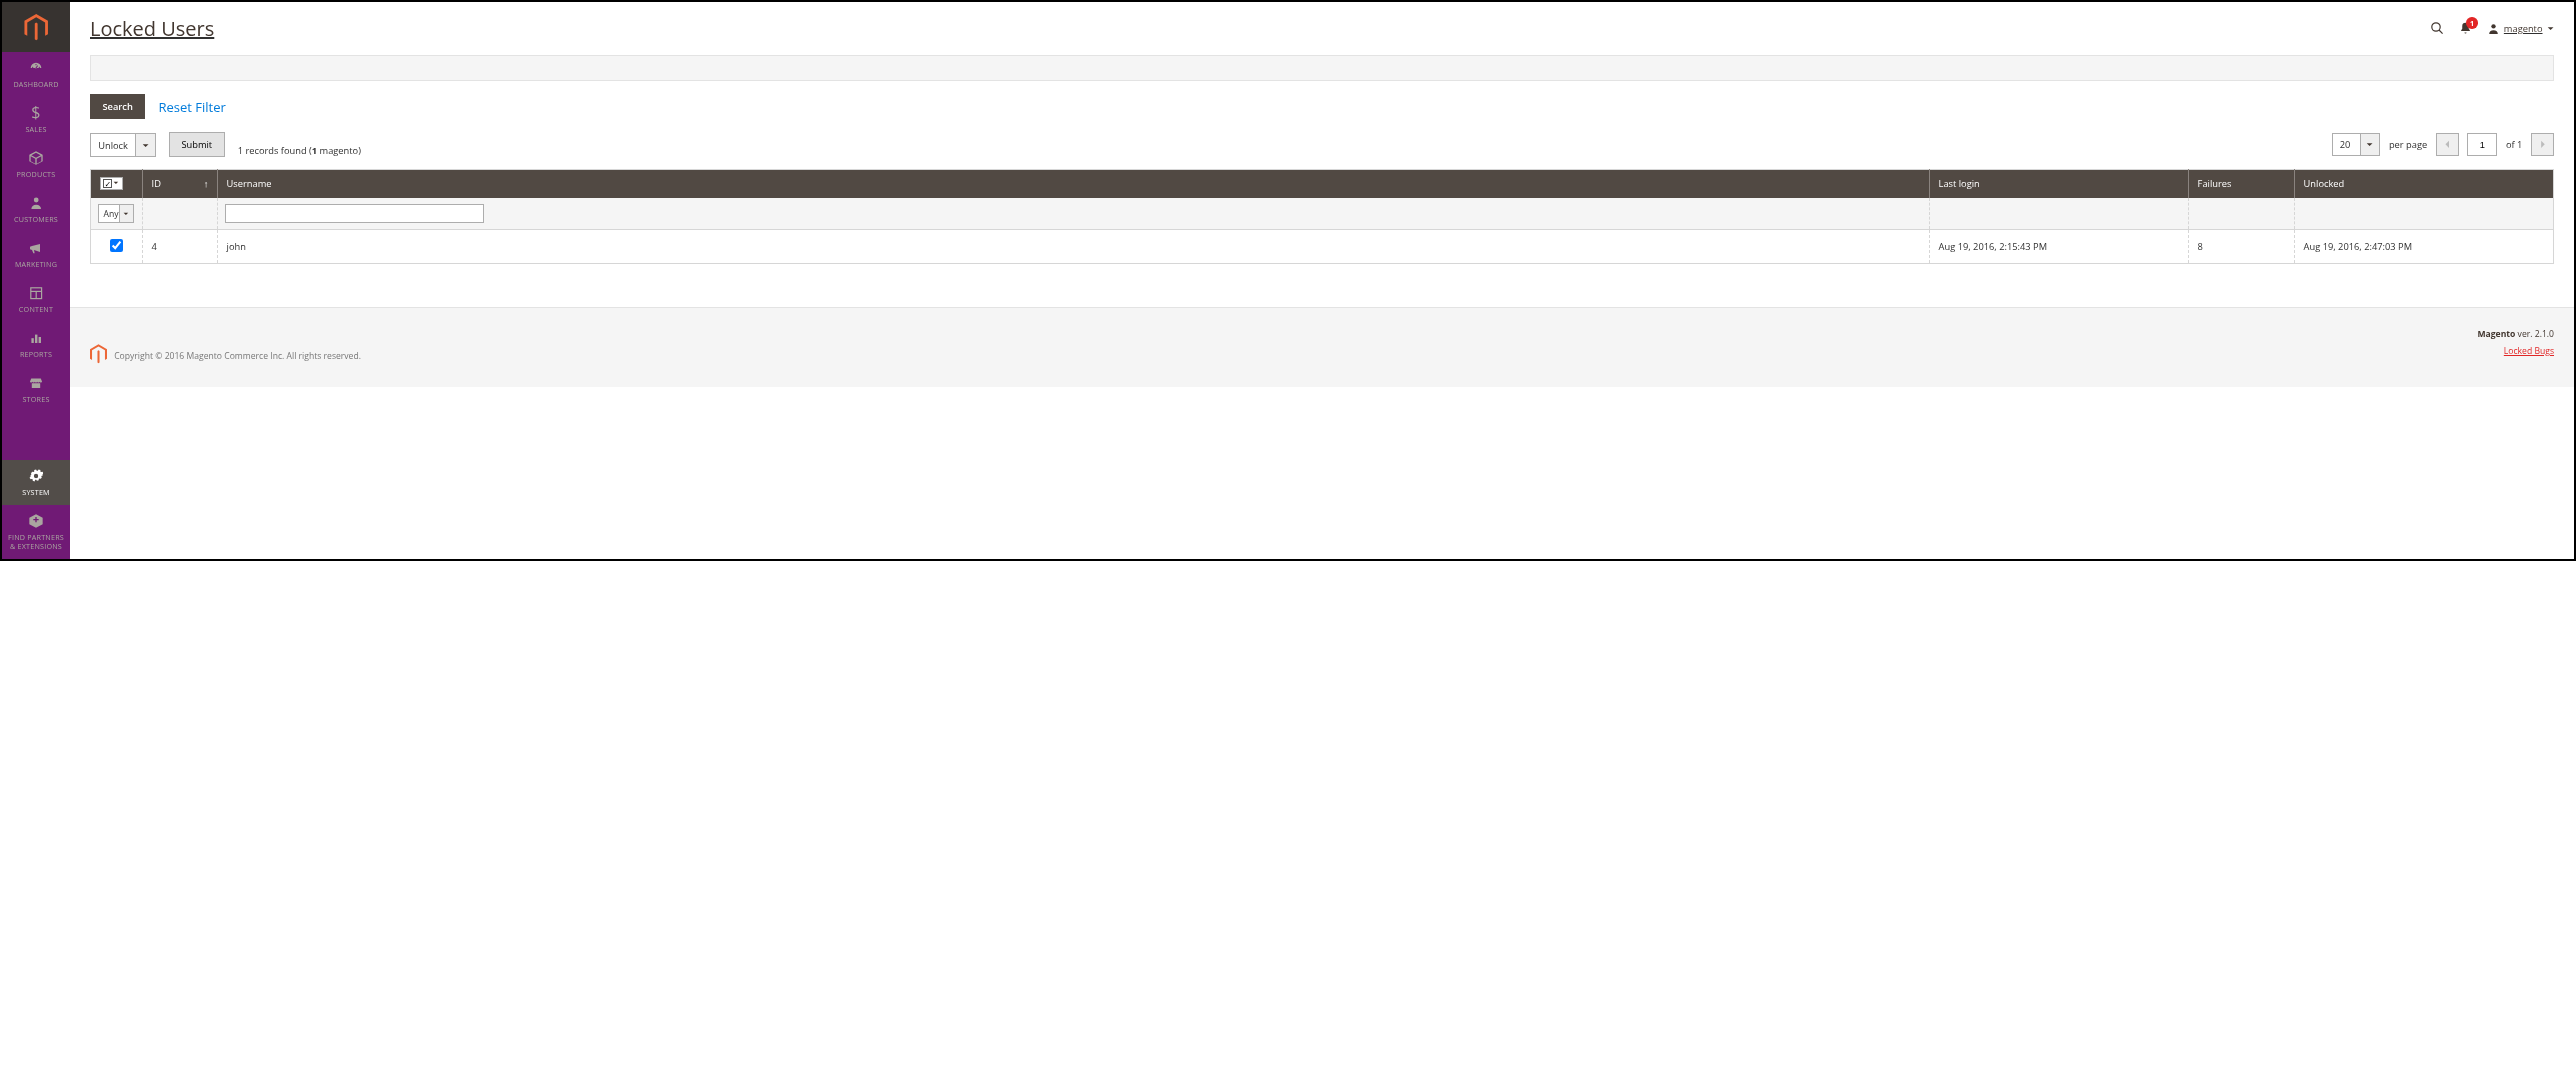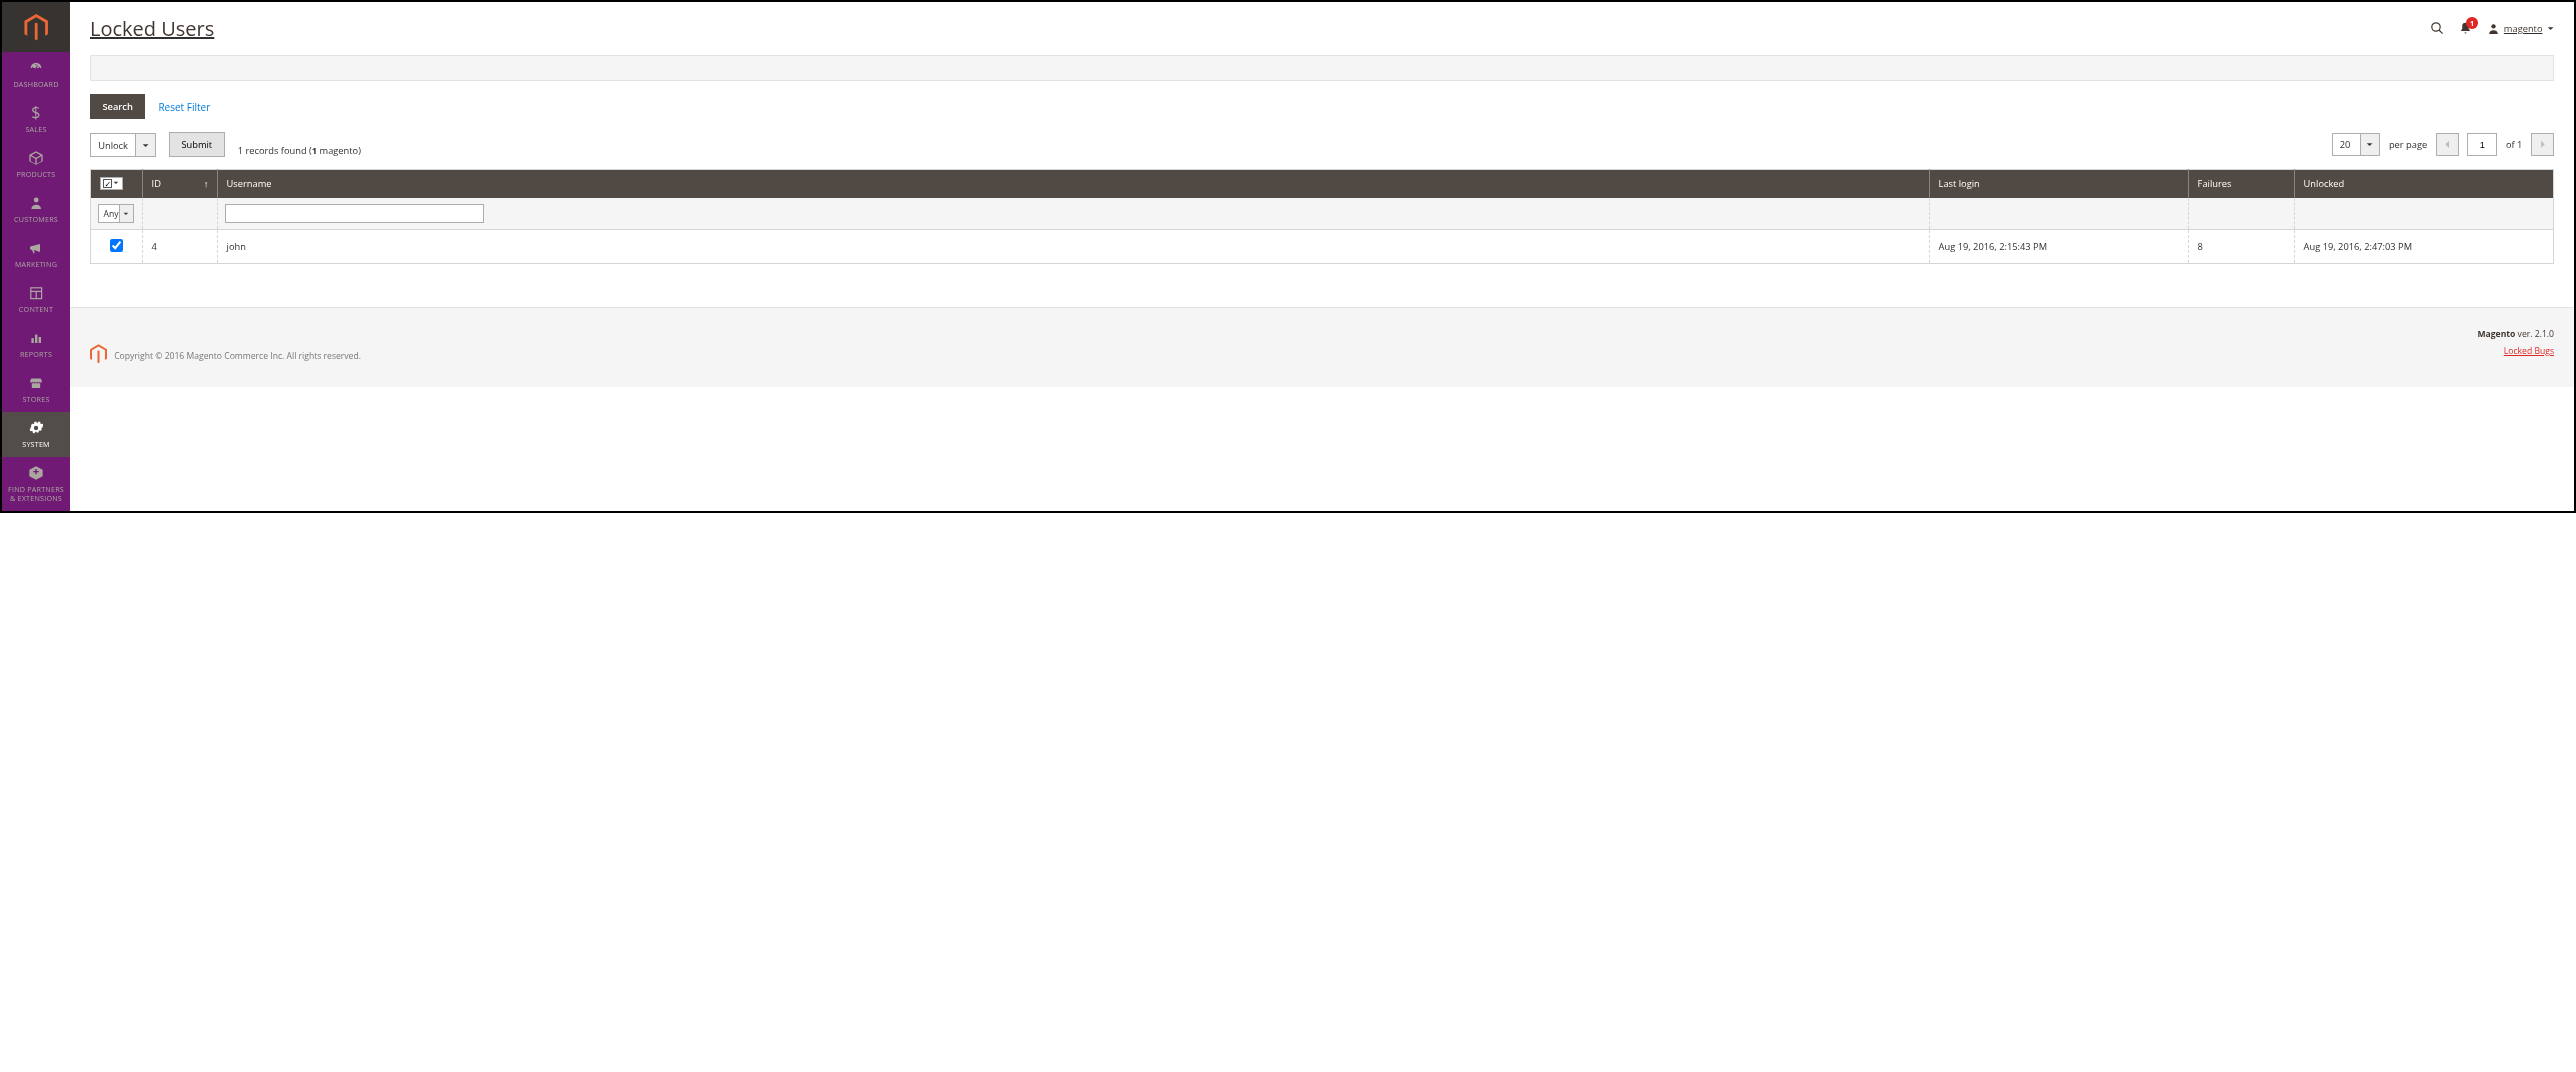--- a/index.html
+++ b/index.html
@@ -5,41 +5,41 @@
     * { box-sizing: border-box; margin: 0; padding: 0; }
     body { font-family: 'Open Sans', Helvetica, Arial, sans-serif; font-size: 9.3px; color: #303030; background: #fff; border: 2.2px solid #000; }
     
     .app { display: flex; min-height: 482px; }
     
     
     .sidebar { width: 68px; background: #701a75; display: flex; flex-direction: column; flex-shrink: 0; }
     .sidebar-logo { height: 50px; display: flex; align-items: center; justify-content: center; background: #373330; }
     .sidebar-logo svg { width: 24.4px; height: 27px; }
     .sidebar-item { display: flex; flex-direction: column; align-items: center; justify-content: center; padding: 7.2px 2.9px 8.6px; color: #aaa6a0; text-decoration: none; font-size: 7.2px; text-align: center; cursor: pointer; line-height: 1.2; letter-spacing: 0.2px; }
-    .sidebar-item.active { background: #524d49; color: #fff; }
+    .sidebar-item.active { background: #524d49; color: #fff; margin-top: 48px; }
     .sidebar-item .icon { font-size: 16px; margin-bottom: 3.6px; height: 17px; display: flex; align-items: center; justify-content: center; }
     .sidebar-item-label { font-size: 7.2px; }
     
     
     .main { flex: 1; display: flex; flex-direction: column; background: #fff; }
     
     .page-header { display: flex; align-items: center; justify-content: space-between; padding: 13px 20px; text-decoration: underline; }
     .page-title { font-size: 20px; font-weight: 400; color: #41362f; }
     .header-actions { display: flex; align-items: center; gap: 14.4px; }
     .search-icon, .notif-wrap, .user-menu { cursor: pointer; display: flex; align-items: center; }
     .notif-wrap { position: relative; }
     .notif-badge { position: absolute; top: -4.3px; right: -5.7px; background: #e22626; color: #fff; border-radius: 50%; width: 11.5px; height: 11.5px; font-size: 7.2px; display: flex; align-items: center; justify-content: center; font-weight: bold; }
     .user-menu { gap: 4.3px; color: #41362f; }
     
     .message-bar { margin: 0 20px 13px; background: #f5f5f5; border: 0.7px solid #e3e3e3; height: 26px; }
     
     .grid-controls-top { display: flex; align-items: center; padding: 0 20px 13px; gap: 13px; }
     .btn { padding: 5px 11.5px; border: 0.7px solid #adadad; background: #e3e3e3; cursor: pointer; font-size: 9.3px; font-family: inherit; }
     .btn-primary { background: #514943; color: #fff; border-color: #514943; font-weight: 600; }
-    .link { color: #007bdb; text-decoration: none; cursor: pointer; font-size: 10px; }
+    .link { color: #007bdb; text-decoration: none; cursor: pointer; font-size: 13px; }
     
     .grid-controls-mid { display: flex; align-items: center; justify-content: space-between; padding: 0 20px 11.5px; }
     .grid-controls-left { display: flex; align-items: flex-end; gap: 13px; }
     .select-wrap { display: flex; }
     .select-val { border: 0.7px solid #adadad; padding: 4.3px 7.2px; background: #fff; min-width: 46px; font-size: 9.3px; }
     .select-arrow { border: 0.7px solid #adadad; border-left: none; padding: 4.3px 5.8px; background: #efefef; cursor: pointer; display: flex; align-items: center; }
     .records-info { color: #303030; font-size: 9.3px; }
     .records-info b { font-weight: bold; }
     
     .grid-controls-right { display: flex; align-items: center; gap: 8.6px; }

